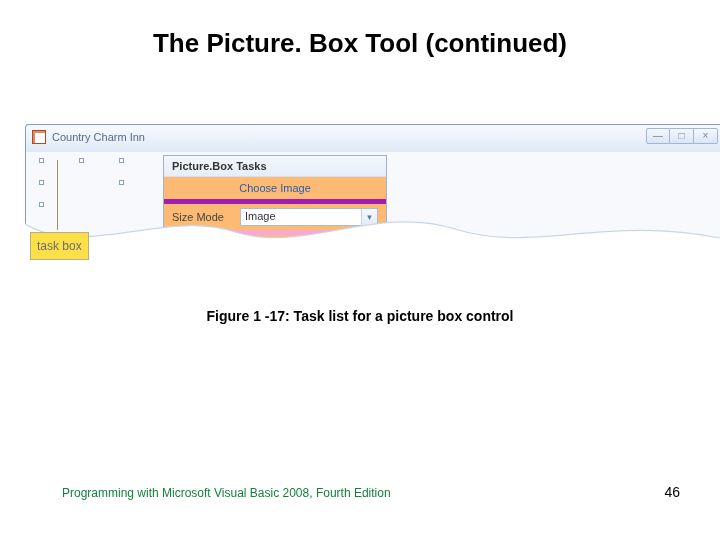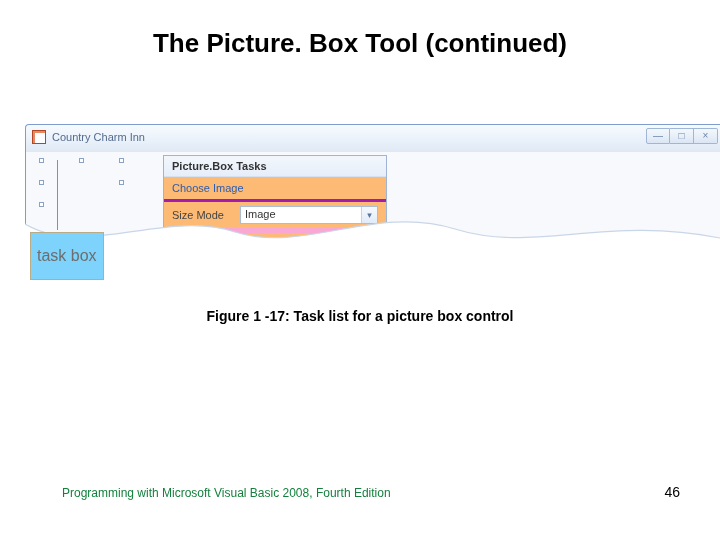--- a/index.html
+++ b/index.html
@@ -112,21 +112,22 @@
     background: linear-gradient(#f3f7fc,#e6eef9);
     padding: 4px 8px;
     font-weight: bold;
     color: #333;
     border-bottom: 1px solid #d6e1f0;
     font-size: 11px;
   }
   .taskpanel .link {
     padding: 5px 8px;
     color: #2a5db0;
-    border-bottom: 3px solid #a21caf;
+    border-bottom: 5px solid #a21caf;
+    text-align: center;
   }
   .taskpanel .row {
     display:flex;
     align-items:center;
     gap:16px;
     padding: 4px 8px;
     border-bottom: 5px solid #f9a8d4;
   }
   .taskpanel .row label { color:#444; }
   .taskpanel .combo {
@@ -173,23 +174,23 @@
     width: 1px;
     height: 70px;
     background:#a38f5d;
     z-index:6;
   }
   .callout-box {
     position:absolute;
     left: 30px;
     top: 232px;
     border:1px solid #b9ad88;
-    background:#7dd3fc;
-    padding:14px 6px;
-    font-size:16px;
+    background:#fde047;
+    padding:6px 6px;
+    font-size:12px;
     color:#6d6d6d;
     z-index:6;
   }
   .caption {
     position:absolute;
     top: 300px;
     width:720px;
     text-align:center;
     font-size:14px;
     font-weight:bold;

